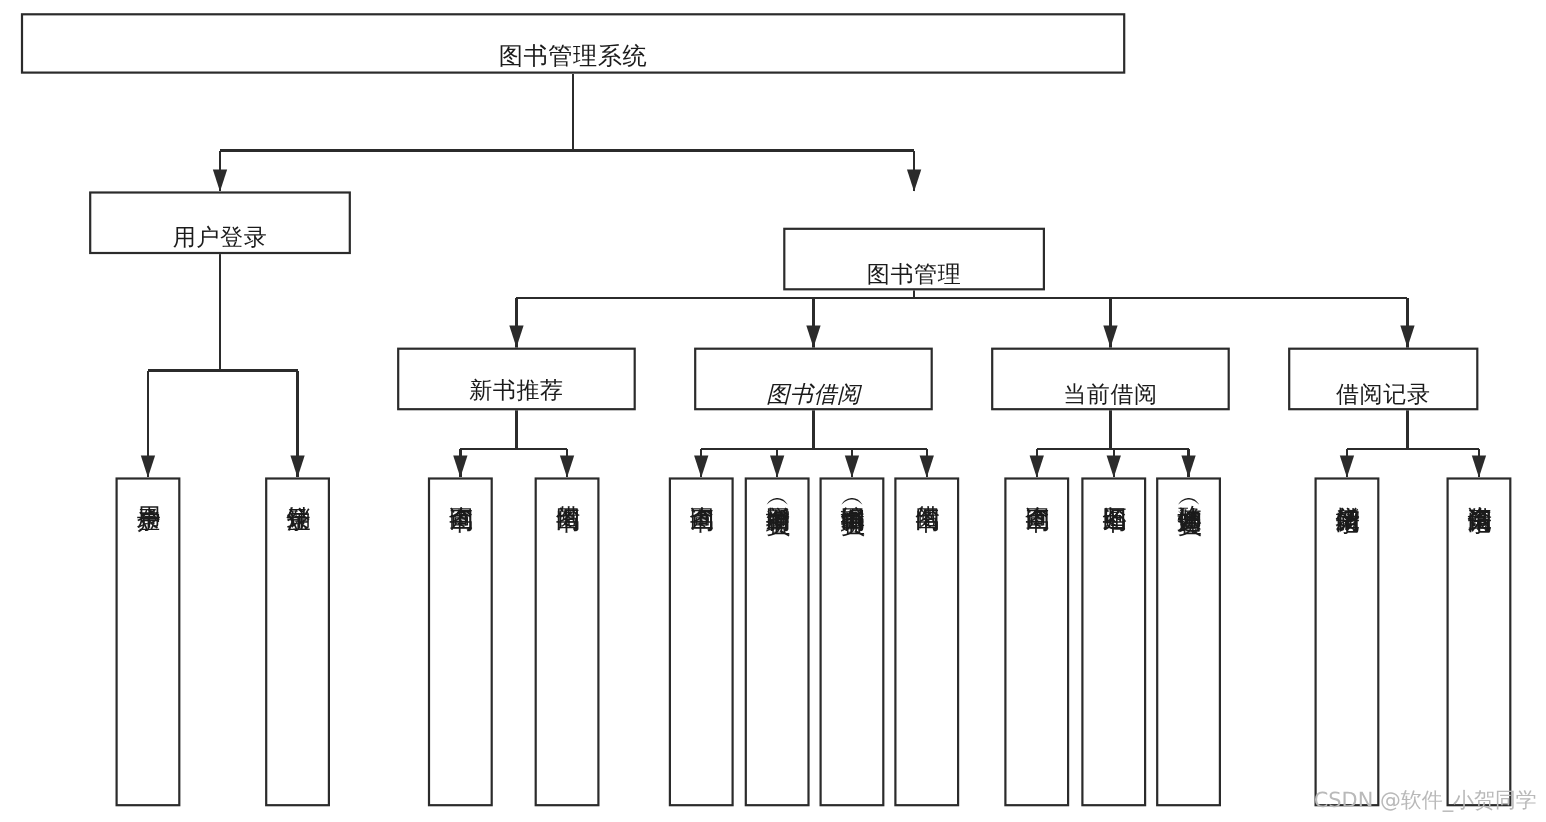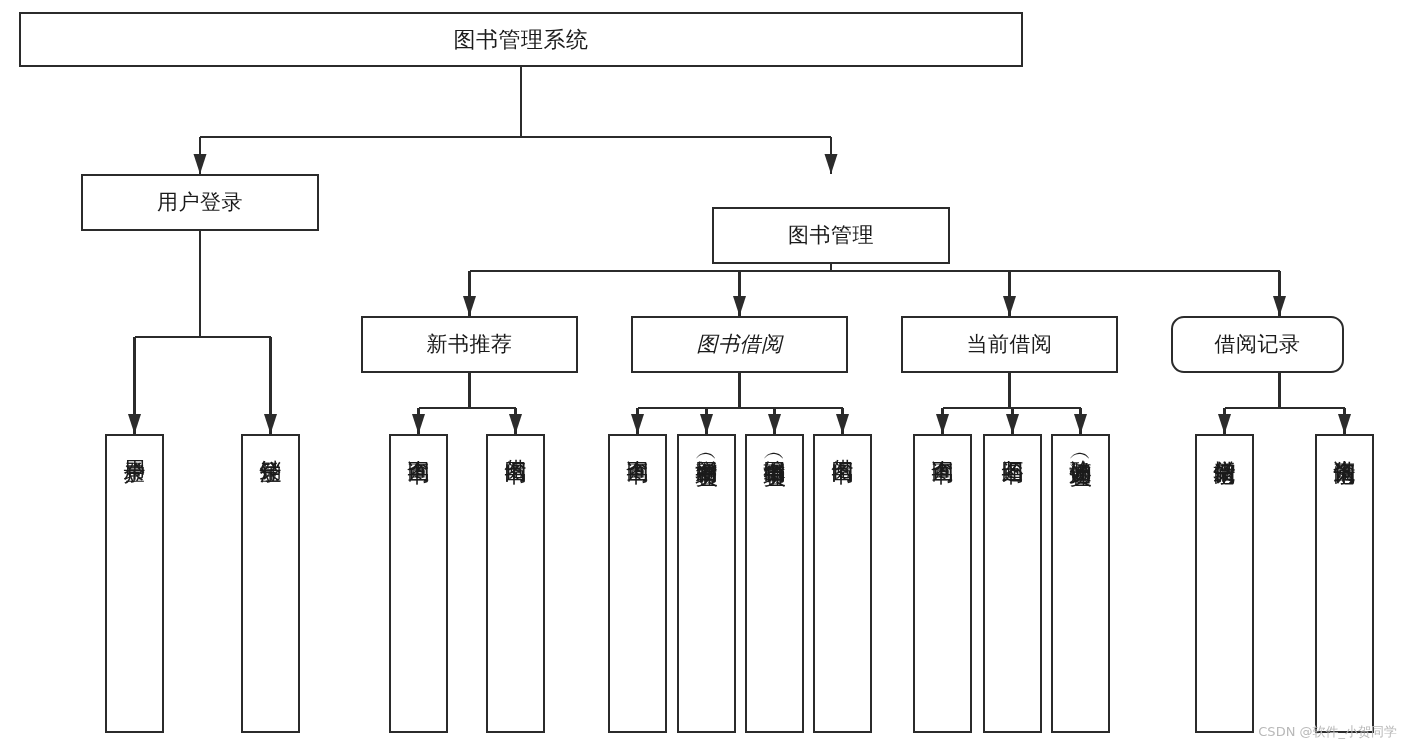--- a/index.html
+++ b/index.html
@@ -23,21 +23,21 @@
     top: 0;
     width: 1405px;
     height: 747px;
   }
   .node {
     position: absolute;
     box-sizing: border-box;
     background: #ffffff;
     border: 2px solid #2b2b2b;
     display: flex;
-    align-items: center;
+    align-items: flex-end;
     justify-content: center;
     z-index: 2;
   }
   .node-label {
     color: #1b1b1b;
     line-height: 1.18;
     text-align: center;
     letter-spacing: 0.5px;
   }
   .node.horizontal .node-label {
@@ -57,21 +57,21 @@
     letter-spacing: 1px;
     white-space: nowrap;
   }
   .node.root .node-label {
     font-size: 22px;
   }
   .watermark {
     position: absolute;
     right: 8px;
     bottom: 6px;
-    font-size: 13px;
+    font-size: 19px;
     color: #b9b9b9;
     white-space: nowrap;
     z-index: 3;
     font-family: "DejaVu Sans", "Liberation Sans", sans-serif;
   }
 </style>
 </head>
 <body>
 
 <div id="canvas">
@@ -135,29 +135,29 @@
       <div class="node horizontal root" style="left: 19px; top: 12px; width: 1004px; height: 55px; border-color: rgb(43, 43, 43);">
         <span class="node-label" style="color: rgb(27, 27, 27);">图书管理系统</span>
       </div>
       <div class="node horizontal" style="left: 81px; top: 174px; width: 238px; height: 57px; border-color: rgb(43, 43, 43);">
         <span class="node-label" style="color: rgb(27, 27, 27);">用户登录</span>
       </div>
       <div class="node horizontal" style="left: 712px; top: 174px; width: 238px; height: 57px; border-color: rgb(43, 43, 43); margin-top: 33px;">
         <span class="node-label" style="color: rgb(27, 27, 27);">图书管理</span>
       </div>
       <div class="node horizontal" style="left: 361px; top: 316px; width: 217px; height: 57px; border-color: rgb(43, 43, 43);">
-        <span class="node-label" style="color: rgb(27, 27, 27);">新书推荐</span>
+        <span class="node-label" style="color: rgb(27, 27, 27); font-family: Liberation Mono, monospace;">新书推荐</span>
       </div>
       <div class="node horizontal" style="left: 631px; top: 316px; width: 217px; height: 57px; border-color: rgb(43, 43, 43); font-style: italic;">
         <span class="node-label" style="color: rgb(27, 27, 27);">图书借阅</span>
       </div>
       <div class="node horizontal" style="left: 901px; top: 316px; width: 217px; height: 57px; border-color: rgb(43, 43, 43);">
         <span class="node-label" style="color: rgb(27, 27, 27);">当前借阅</span>
       </div>
-      <div class="node horizontal" style="left: 1171px; top: 316px; width: 173px; height: 57px; border-color: rgb(43, 43, 43); border-radius: 13px;">
+      <div class="node horizontal" style="left: 1171px; top: 316px; width: 173px; height: 57px; border-color: rgb(43, 43, 43);">
         <span class="node-label" style="color: rgb(27, 27, 27);">借阅记录</span>
       </div>
       <div class="node vertical" style="left: 105px; top: 434px; width: 59px; height: 299px; border-color: rgb(43, 43, 43);">
         <span class="node-label" style="color: rgb(27, 27, 27);">用户登录</span>
       </div>
       <div class="node vertical" style="left: 241px; top: 434px; width: 59px; height: 299px; border-color: rgb(43, 43, 43);">
         <span class="node-label" style="color: rgb(27, 27, 27);">注销登录</span>
       </div>
       <div class="node vertical" style="left: 389px; top: 434px; width: 59px; height: 299px; border-color: rgb(43, 43, 43);">
         <span class="node-label" style="color: rgb(27, 27, 27);">查询图书</span>

